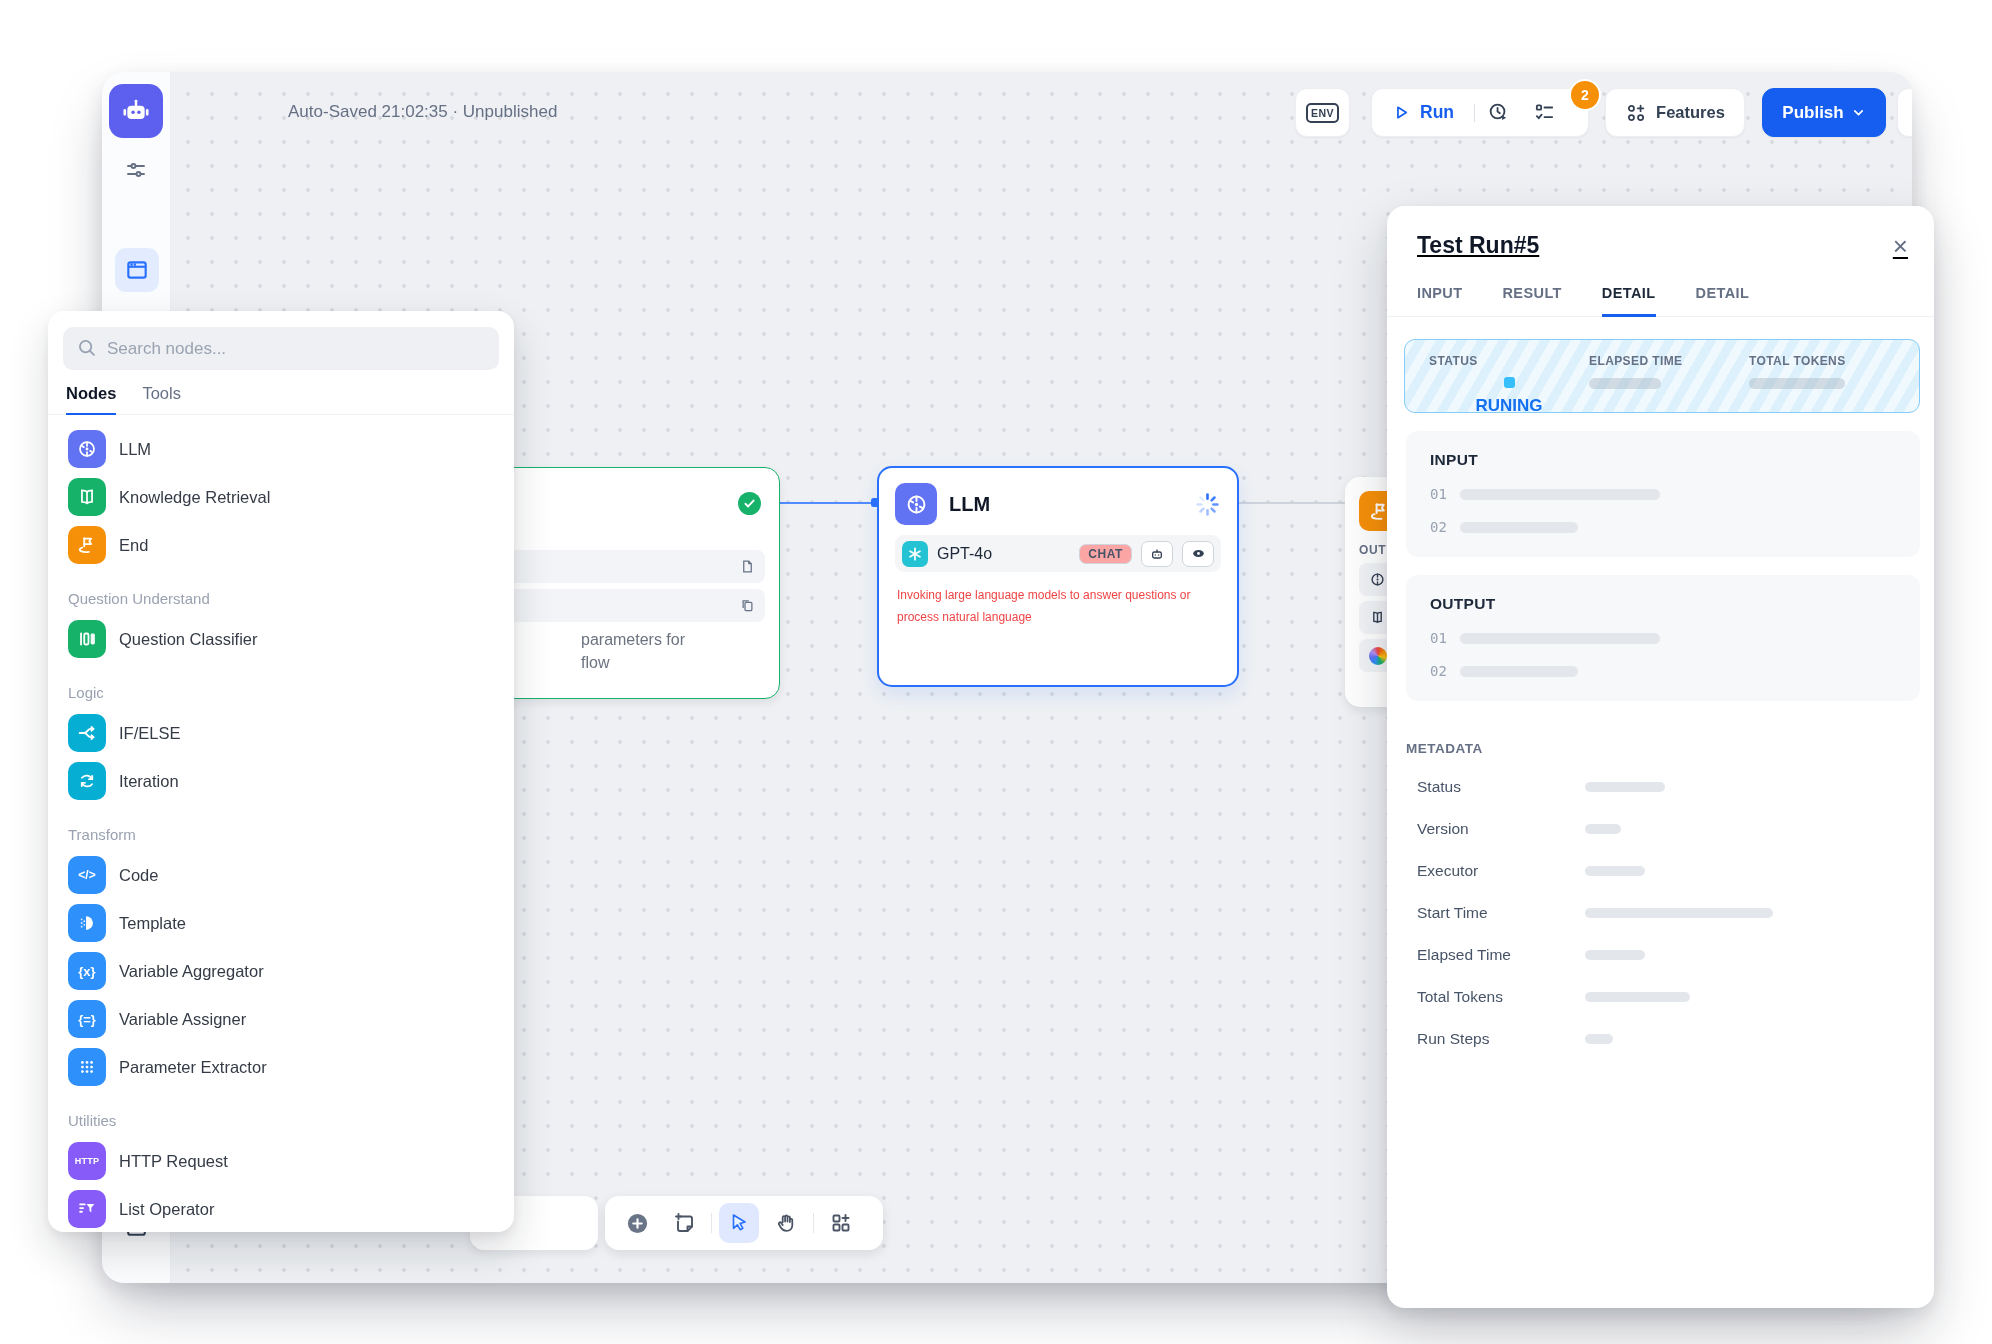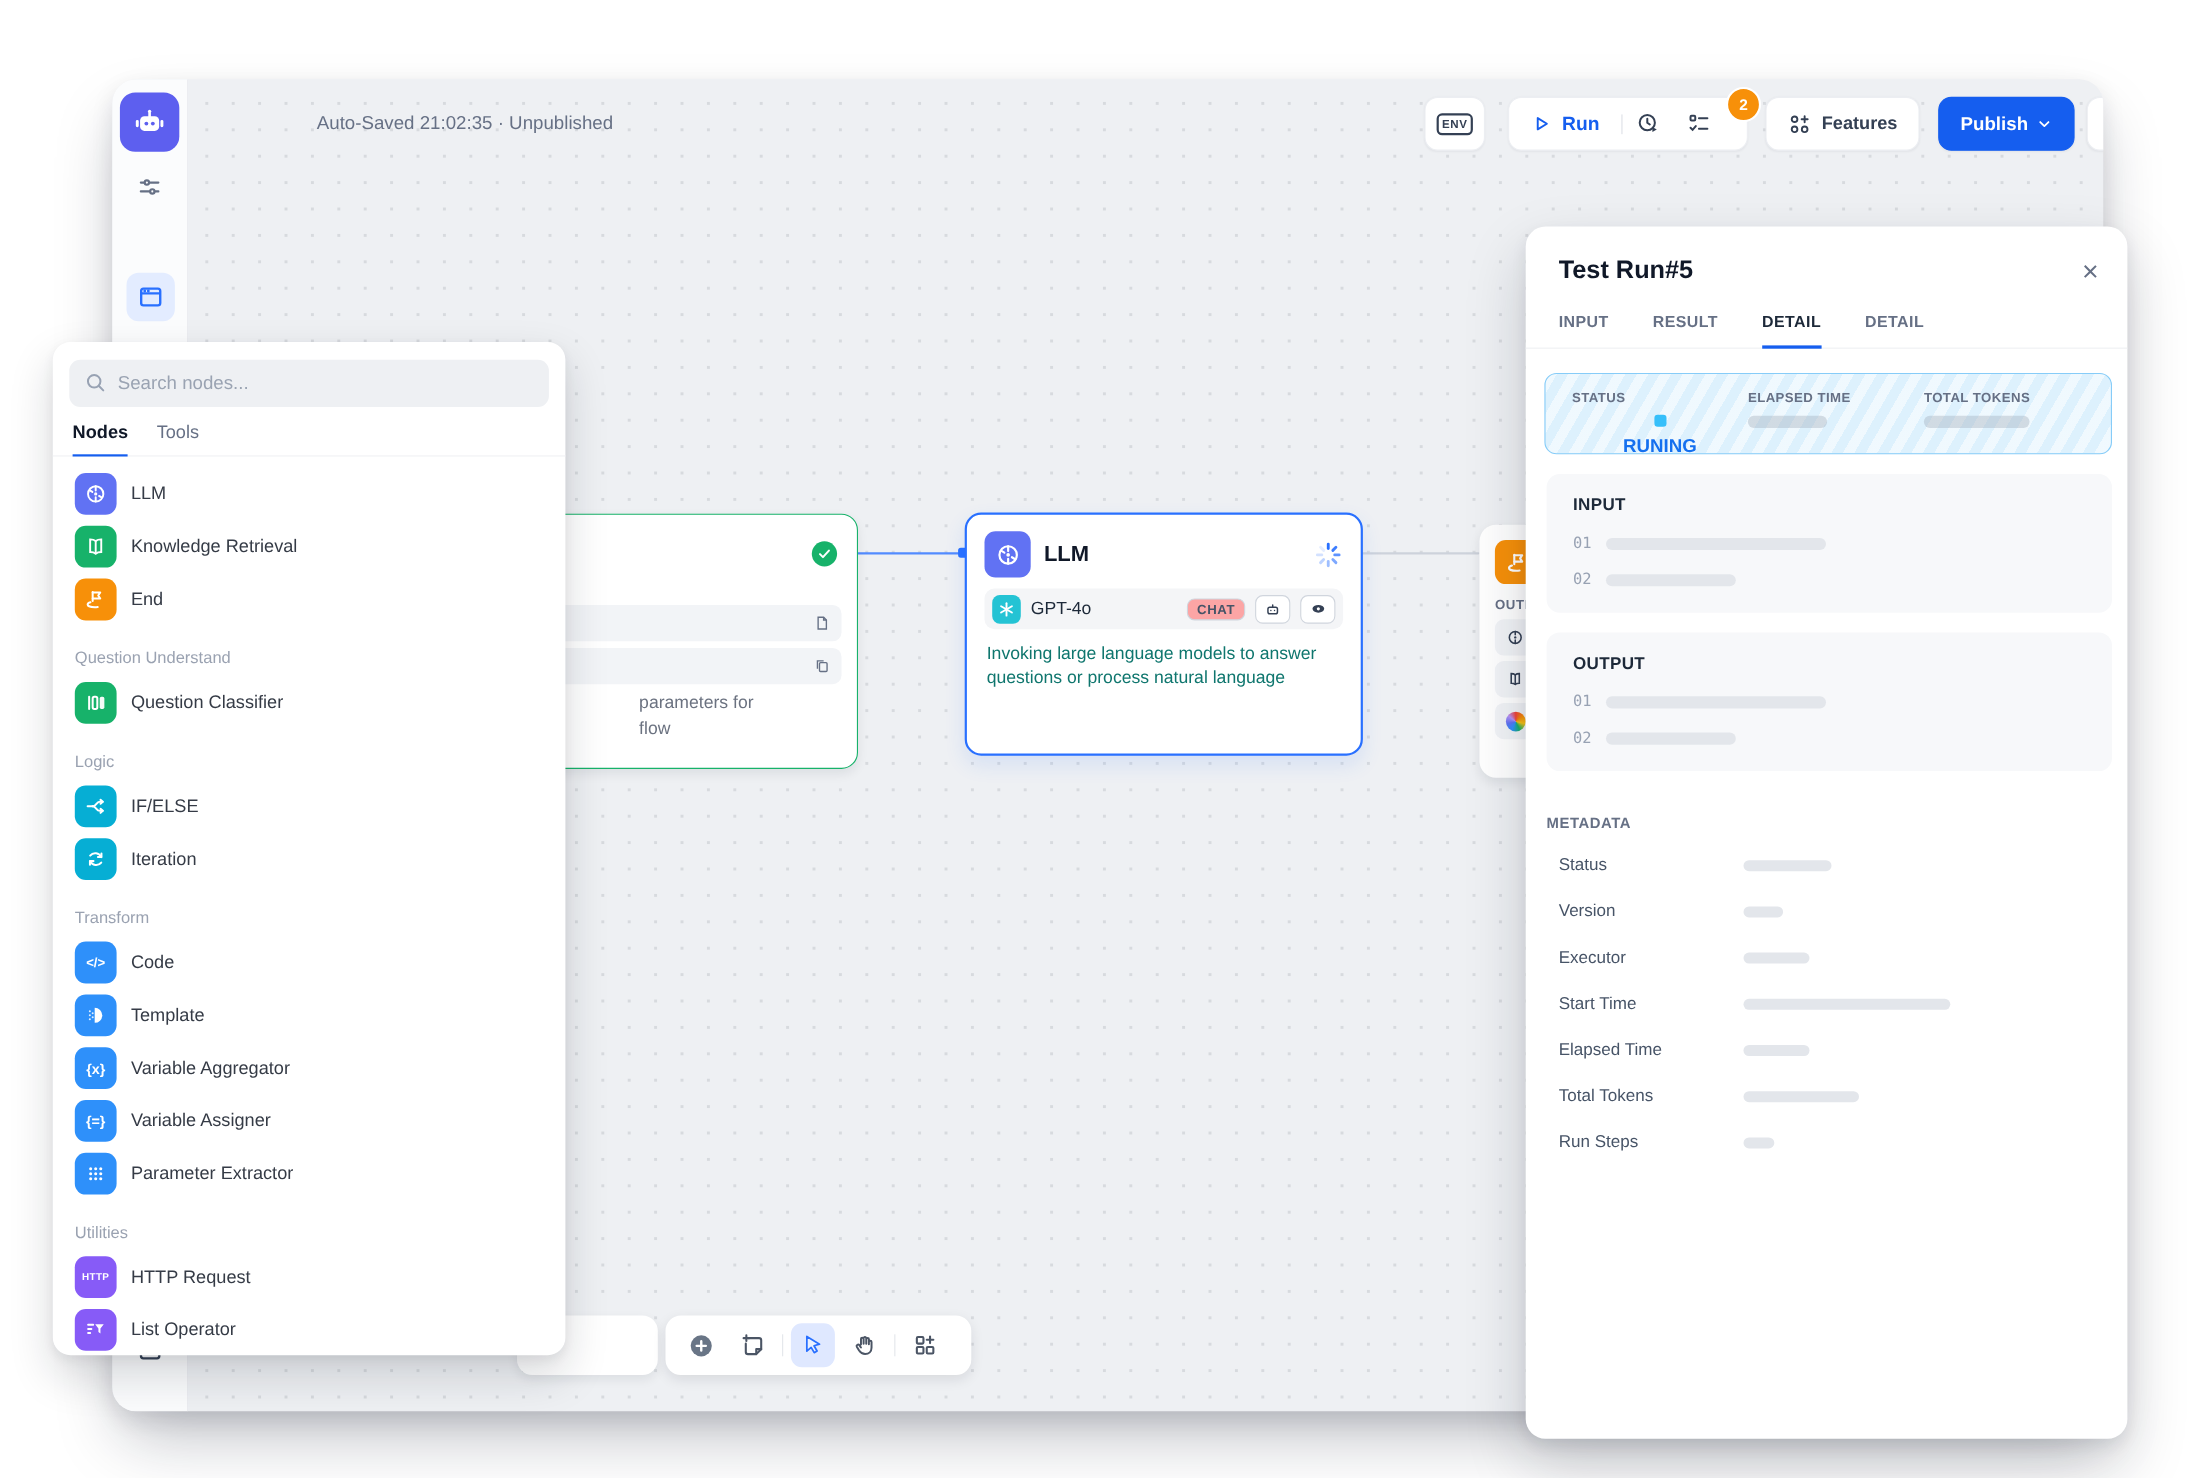--- a/index.html
+++ b/index.html
@@ -42,21 +42,21 @@
     display:flex;align-items:center;justify-content:center;}
   .node-llm{left:707px;top:394px;width:358px;height:217px;border:2px solid #2970ff;box-shadow:0 8px 18px rgba(41,112,255,.12);}
   .llm-head{display:flex;align-items:center;gap:12px;padding:15px 16px 10px 16px;}
   .ic-sq{border-radius:10px;display:flex;align-items:center;justify-content:center;flex:none;}
   .llm-title{font-size:20px;font-weight:700;color:#101828;flex:1;}
   .model-bar{margin:0 16px;height:37px;background:#f4f5f7;border-radius:9px;display:flex;align-items:center;gap:9px;padding:0 7px;}
   .gpt-ic{width:26px;height:26px;border-radius:7px;background:#24c3d4;display:flex;align-items:center;justify-content:center;flex:none;}
   .model-name{font-size:16px;color:#1d2939;flex:1;}
   .chat-pill{border:1.4px solid #d0d5dd;border-radius:7px;padding:2px 8px;font-size:12px;font-weight:700;color:#475467;letter-spacing:.6px;background:#fca5a5;}
   .mini-pill{width:30px;height:24px;border:1.4px solid #d0d5dd;border-radius:7px;background:#fff;display:flex;align-items:center;justify-content:center;color:#344054;}
-  .llm-desc{padding:12px 18px 0 18px;font-size:16px;line-height:22px;color:#0f766e;}
+  .llm-desc{padding:12px 18px 0 18px;font-size:12px;line-height:22px;color:#ef4444;}
   .node-end{left:1175px;top:405px;width:210px;height:230px;}
   .end-head{display:flex;align-items:center;gap:11px;padding:14px 14px 8px 14px;}
   .end-title{font-size:19px;font-weight:700;color:#101828;}
   .end-sec{padding:4px 14px 6px 14px;font-size:12px;font-weight:700;color:#667085;letter-spacing:.6px;}
   .end-row{margin:0 0 5px 14px;width:200px;height:33px;background:#f2f4f7;border-radius:8px;display:flex;align-items:center;gap:7px;
     padding:0 10px;box-sizing:border-box;font-size:15px;font-weight:600;color:#344054;}
   .slash{color:#98a2b3;font-weight:400;}
   .vx{color:#155eef;font-weight:700;font-size:14px;}
   .dalle-dot{width:18px;height:18px;border-radius:50%;flex:none;
     background:conic-gradient(#f04438,#f79009,#fac515,#17b26a,#2e90fa,#6172f3,#b692f6,#f04438);}
@@ -84,21 +84,21 @@
   .pitem .ic-sq{width:38px;height:38px;}
   .pitem .lab{font-size:16.5px;color:#353b46;font-weight:500;}
   .phead{height:38px;display:flex;align-items:flex-end;padding:0 8px 8px 8px;font-size:15px;color:#9aa2b1;}
   .gtxt{color:#fff;font-weight:800;}
   
   .c-indigo{background:#6172f3;} .c-green{background:#17b26a;} .c-orange{background:#f79009;}
   .c-cyan{background:#06aed4;} .c-blue{background:#2e90fa;} .c-purple{background:#875bf7;}
   
   .run-panel{position:absolute;left:1387px;top:206px;width:547px;height:1102px;background:#fff;border-radius:18px;z-index:40;
     box-shadow:0 24px 55px rgba(16,24,40,.18),0 6px 14px rgba(16,24,40,.07);}
-  .rp-head{display:flex;align-items:center;padding:26px 26px 0 30px;}
+  .rp-head{display:flex;align-items:center;padding:26px 26px 0 30px;text-decoration:underline;}
   .rp-title{font-size:23px;font-weight:700;color:#101828;flex:1;}
   .rp-close{font-size:26px;color:#667085;cursor:pointer;line-height:20px;}
   .rp-tabs{display:flex;gap:40px;padding:26px 30px 0 30px;border-bottom:1px solid #eef0f3;}
   .rp-tab{font-size:14.5px;font-weight:600;letter-spacing:.4px;color:#667085;padding-bottom:13px;cursor:pointer;}
   .rp-tab.active{color:#1d2939;border-bottom:3px solid #155eef;margin-bottom:-1px;}
   .status-card{margin:22px 14px 0 17px;height:74px;border:1px solid #86ccf8;border-radius:11px;
     background:repeating-linear-gradient(120deg,rgba(255,255,255,.55) 0 9px,rgba(255,255,255,0) 9px 18px),#ddf1fd;
     display:flex;padding:14px 0 0 24px;box-sizing:border-box;gap:0;}
   .sc-col{width:160px;}
   .sc-lab{font-size:12px;font-weight:600;color:#667085;letter-spacing:.4px;}

